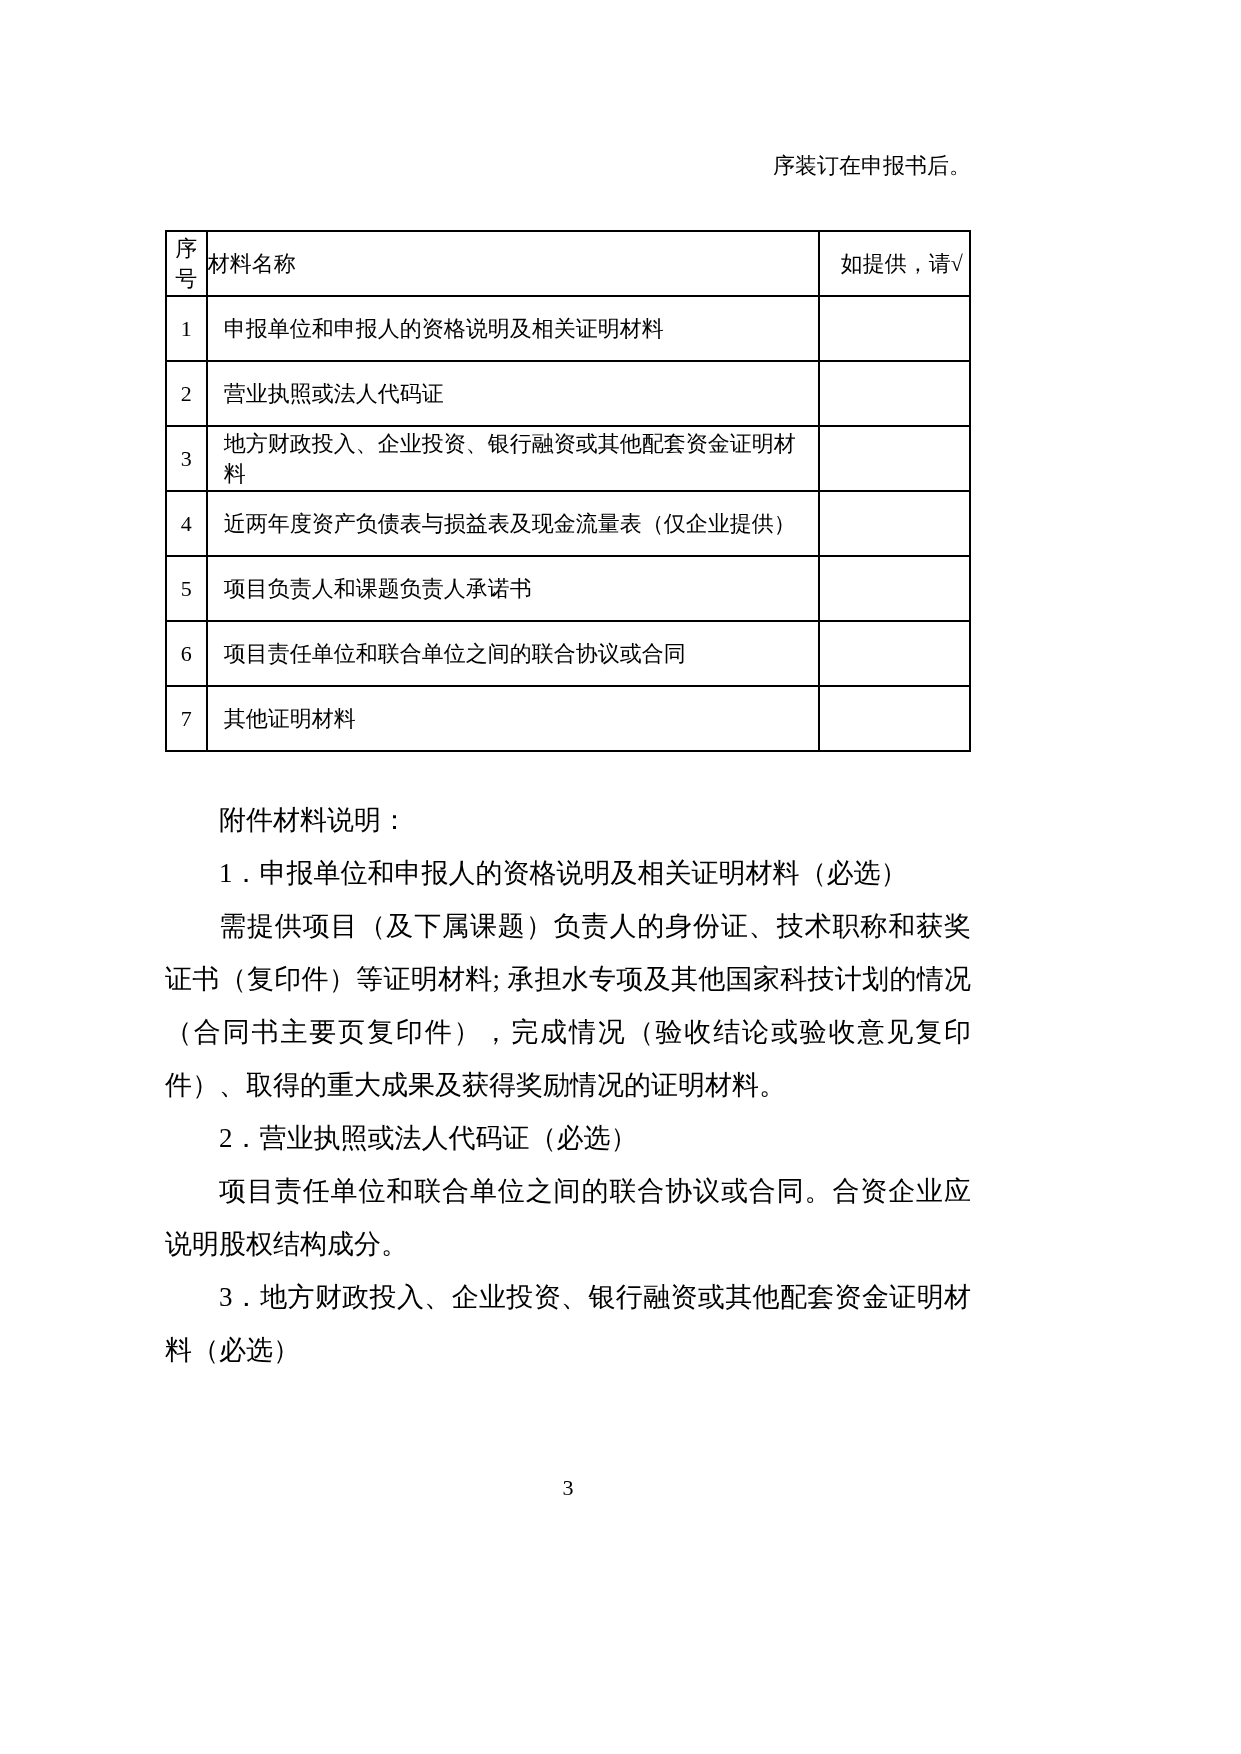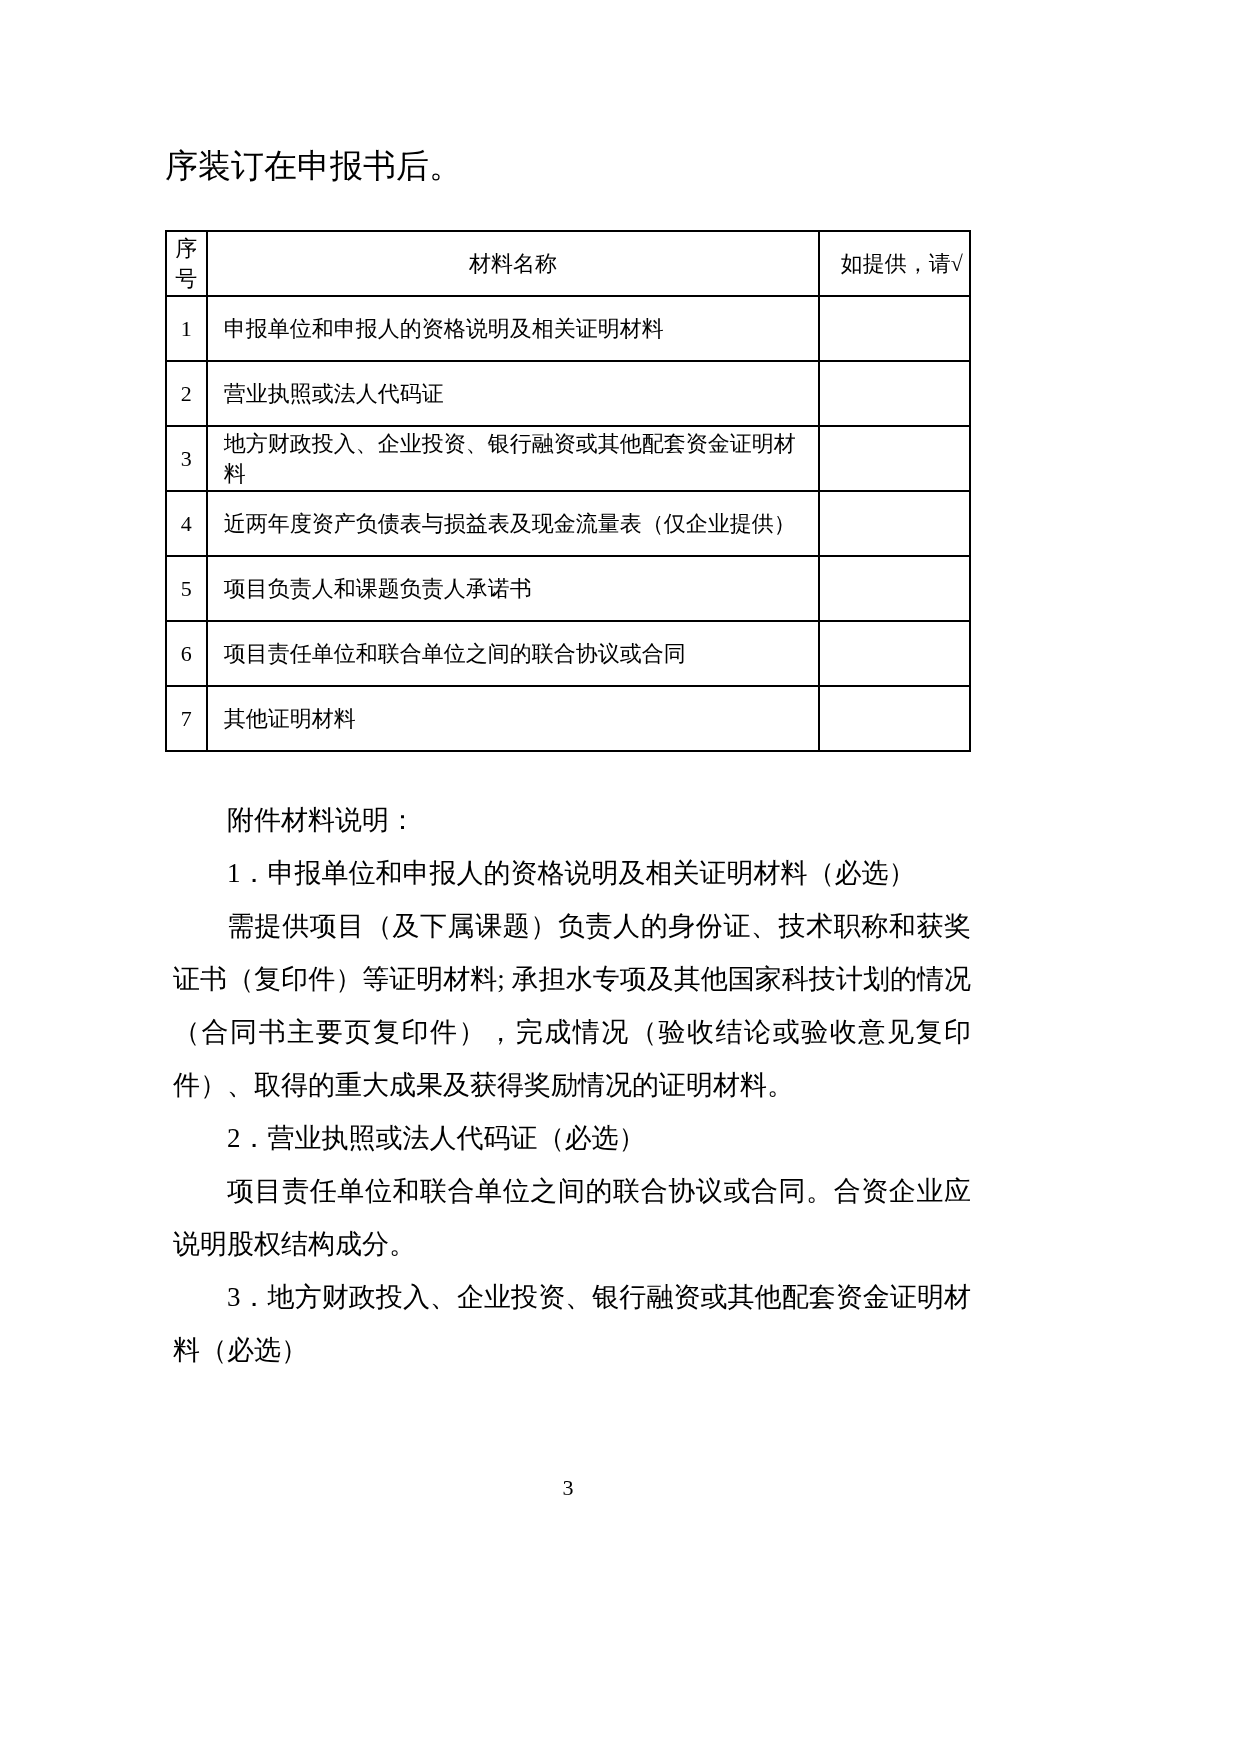--- a/index.html
+++ b/index.html
@@ -13,53 +13,52 @@
     overflow: hidden;
   }
   .content {
     position: absolute;
     left: 165px;
     top: 0;
     width: 806px;
   }
   .intro {
     margin-top: 146px;
-    font-size: 33px;
+    font-size: 22px;
     line-height: 40px;
-    text-align: left;
+    text-align: right;
   }
   table.materials {
     margin-top: 44px;
     width: 806px;
     border-collapse: collapse;
     table-layout: fixed;
   }
   table.materials th,
   table.materials td {
     border: 2px solid #000000;
     font-size: 22px;
     font-weight: normal;
     height: 65px;
     vertical-align: middle;
   }
   .col-no    { width: 40px;  text-align: center; }
   .col-name  { width: 602px; }
   .col-check { width: 148px; text-align: center; padding-left: 14px; }
-  thead .col-name { text-align: center; }
+  thead .col-name { text-align: left; }
   tbody .col-name { text-align: left; padding-left: 16px; padding-right: 4px; }
   .notes {
     margin-top: 42px;
   }
   .notes p {
     font-size: 27px;
     line-height: 53px;
     text-align: justify;
     text-justify: inter-ideograph;
     text-indent: 2em;
-    margin-left: 8px;
   }
   .page-number {
     position: absolute;
     left: 165px;
     top: 1475px;
     width: 806px;
     text-align: center;
     font-size: 22px;
   }
 </style>

